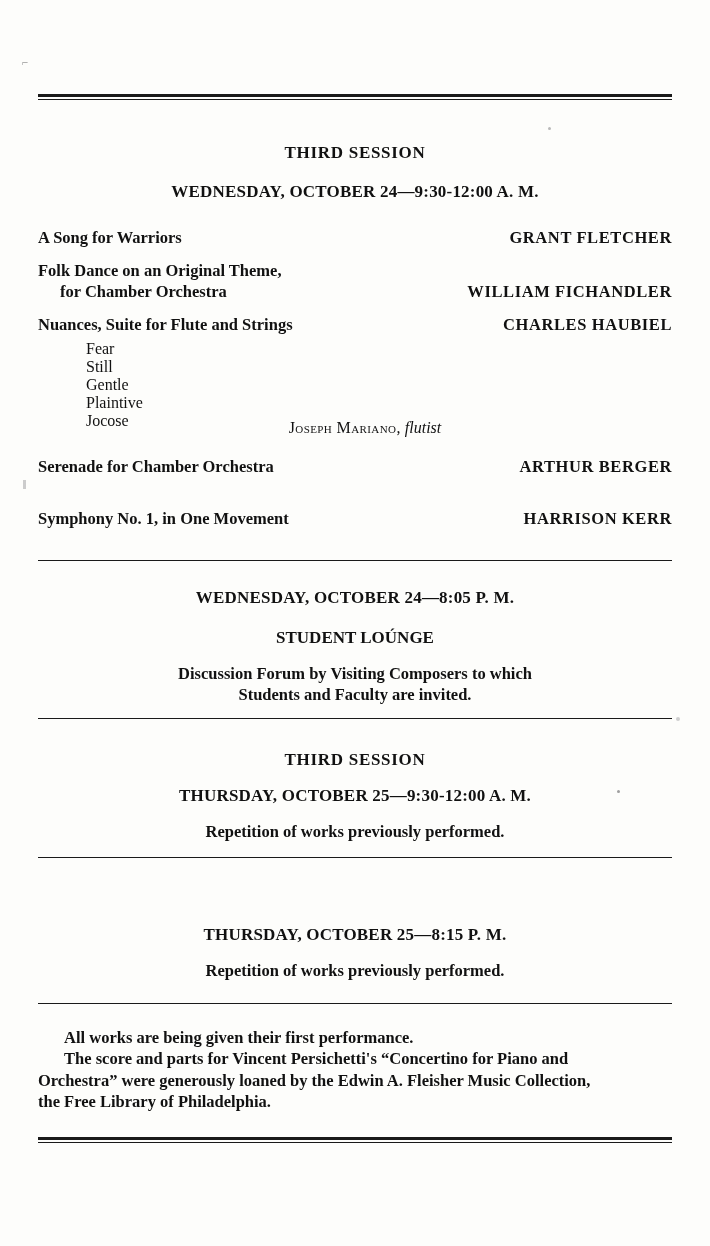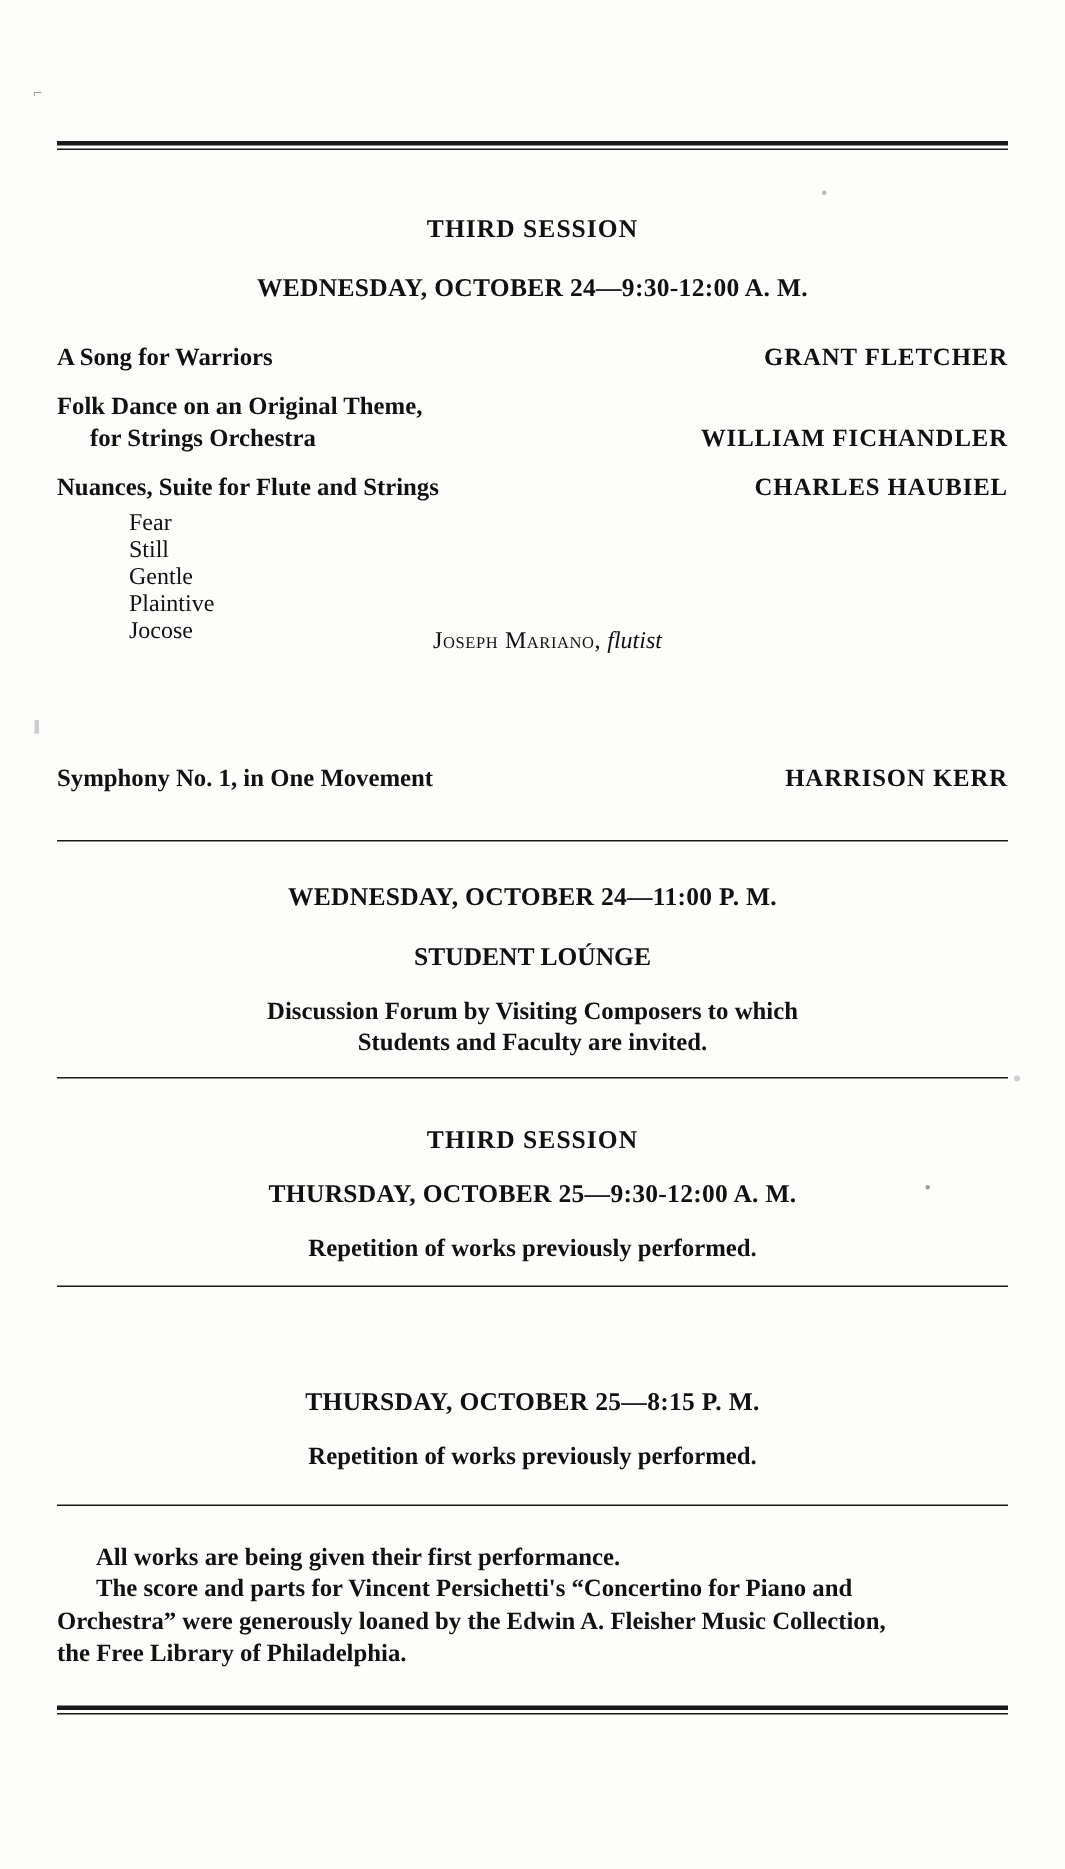--- a/index.html
+++ b/index.html
@@ -190,21 +190,21 @@
     </tbody>
       </table>
   </div>
 
   <div class="content" style="top:261px; width:634px;">
     <table class="works">
       <tbody>
           <tr>
         <td class="work-title">
           <span>Folk Dance on an Original Theme,</span>
-          <span class="indent-sub">for Strings Orchestra</span>
+          <span class="indent-sub">for Chamber Orchestra</span>
         </td>
         <td class="composer" style="vertical-align:bottom;">WILLIAM FICHANDLER</td>
       </tr>
     </tbody>
       </table>
   </div>
 
   <div class="content" style="top:315px; width:634px;">
     <table class="works">
       <tbody>
@@ -226,38 +226,48 @@
     </div>
   </div>
 
   <div class="content" style="top:419px;">
     <div class="performer">
       <span class="smallcaps">Joseph Mariano,</span>
       <span class="italic">flutist</span>
     </div>
   </div>
 
+  <div class="content" style="top:457px; width:634px;">
+    <table class="works">
+      <tbody>
+          <tr>
+        <td class="work-title">Serenade for Chamber Orchestra</td>
+        <td class="composer">ARTHUR BERGER</td>
+      </tr>
+    </tbody>
+      </table>
+  </div>
 
   <div class="content" style="top:509px; width:634px;">
     <table class="works">
       <tbody>
           <tr>
         <td class="work-title">Symphony No. 1, in One Movement</td>
         <td class="composer">HARRISON KERR</td>
       </tr>
     </tbody>
       </table>
   </div>
 
   <div class="content" style="top:560px;">
     <div class="rule-thin"></div>
   </div>
 
   <div class="content" style="top:588px;">
-    <div class="session-date">WEDNESDAY, OCTOBER 24—11:00 P. M.</div>
+    <div class="session-date">WEDNESDAY, OCTOBER 24—8:05 P. M.</div>
   </div>
   <div class="content" style="top:628px;">
     <div class="centered-bold">STUDENT LOÚNGE</div>
   </div>
   <div class="content" style="top:663px;">
     <div class="para">Discussion Forum by Visiting Composers to which</div>
     <div class="para">Students and Faculty are invited.</div>
   </div>
 
   <div class="content" style="top:718px;">

